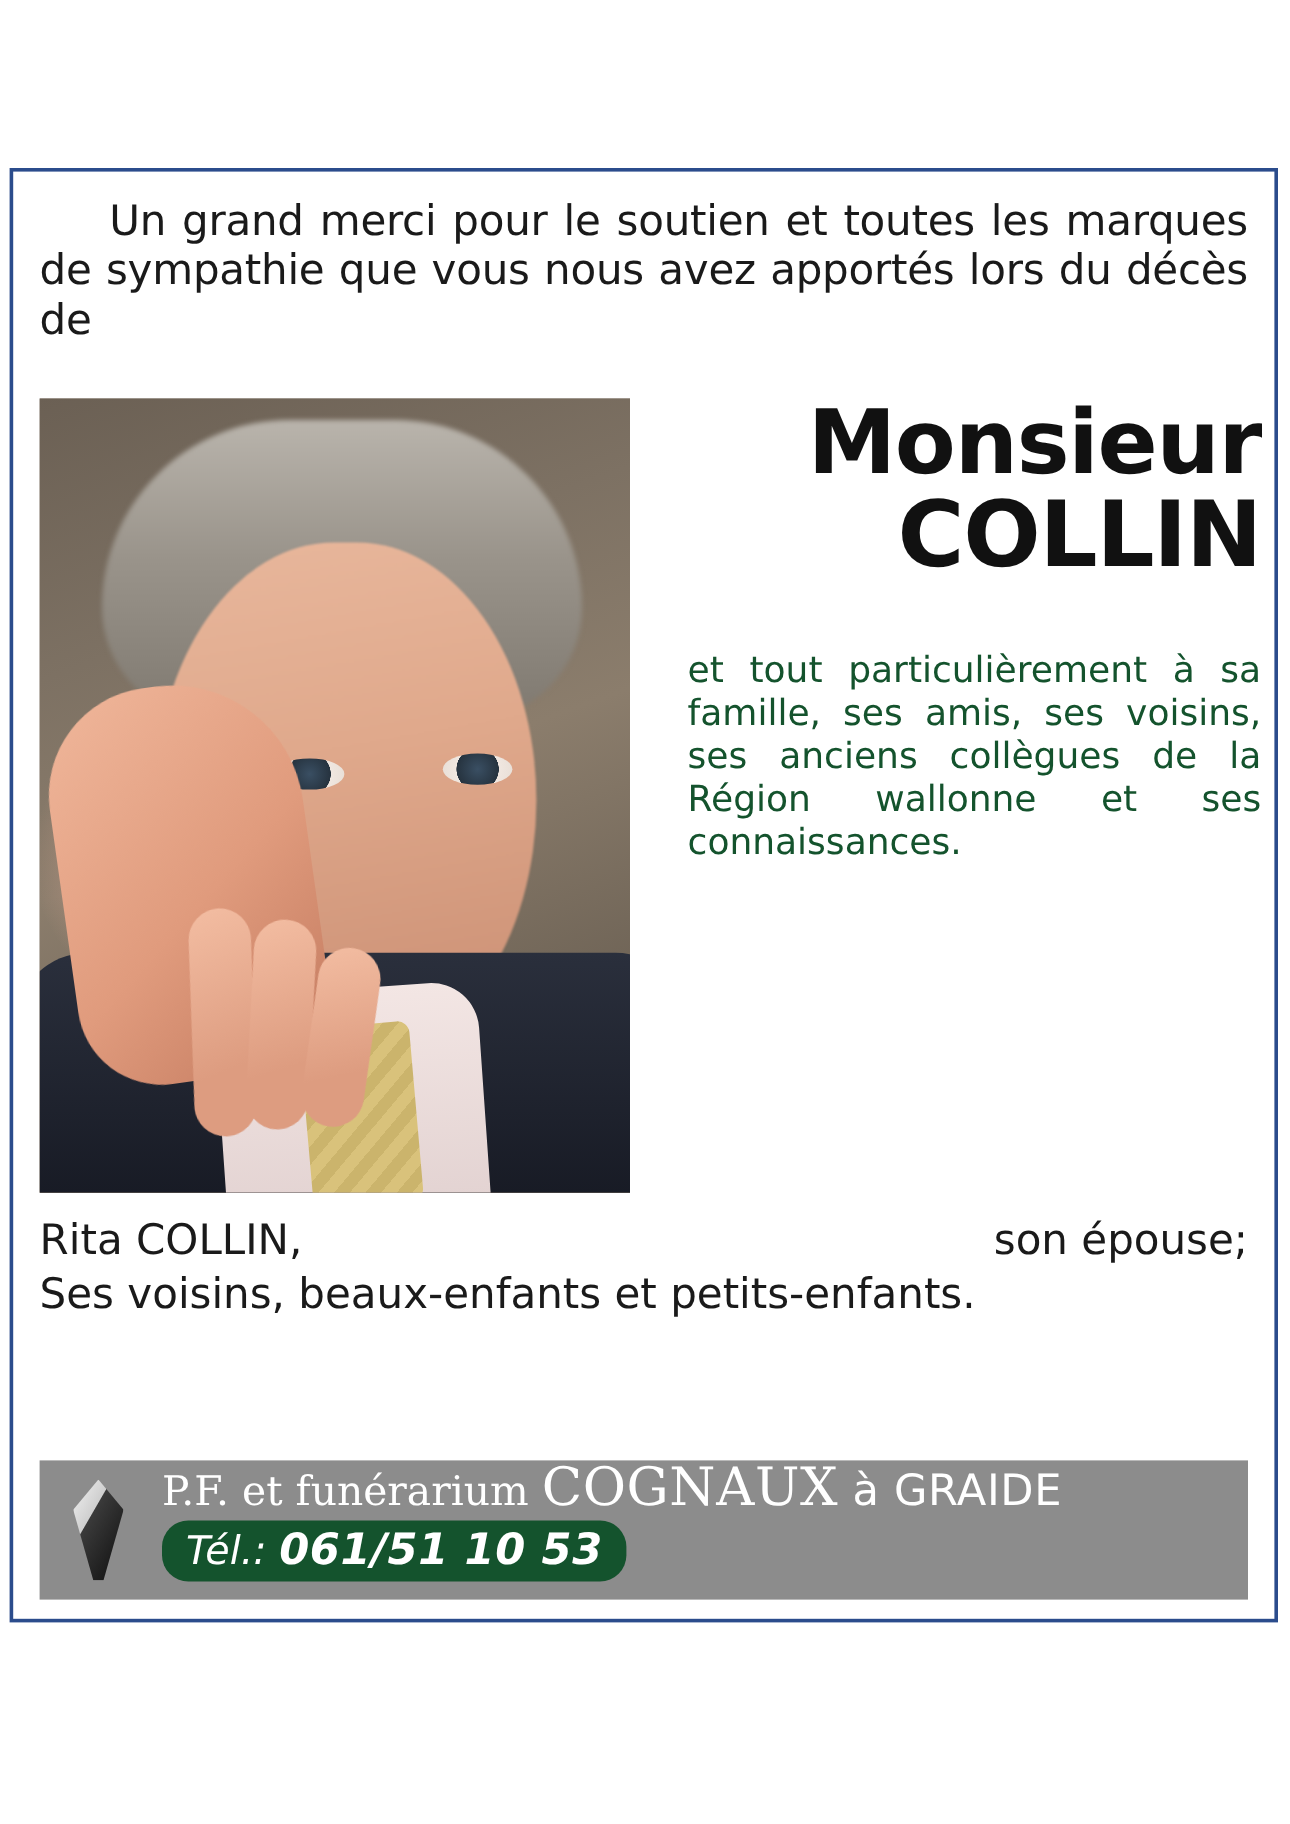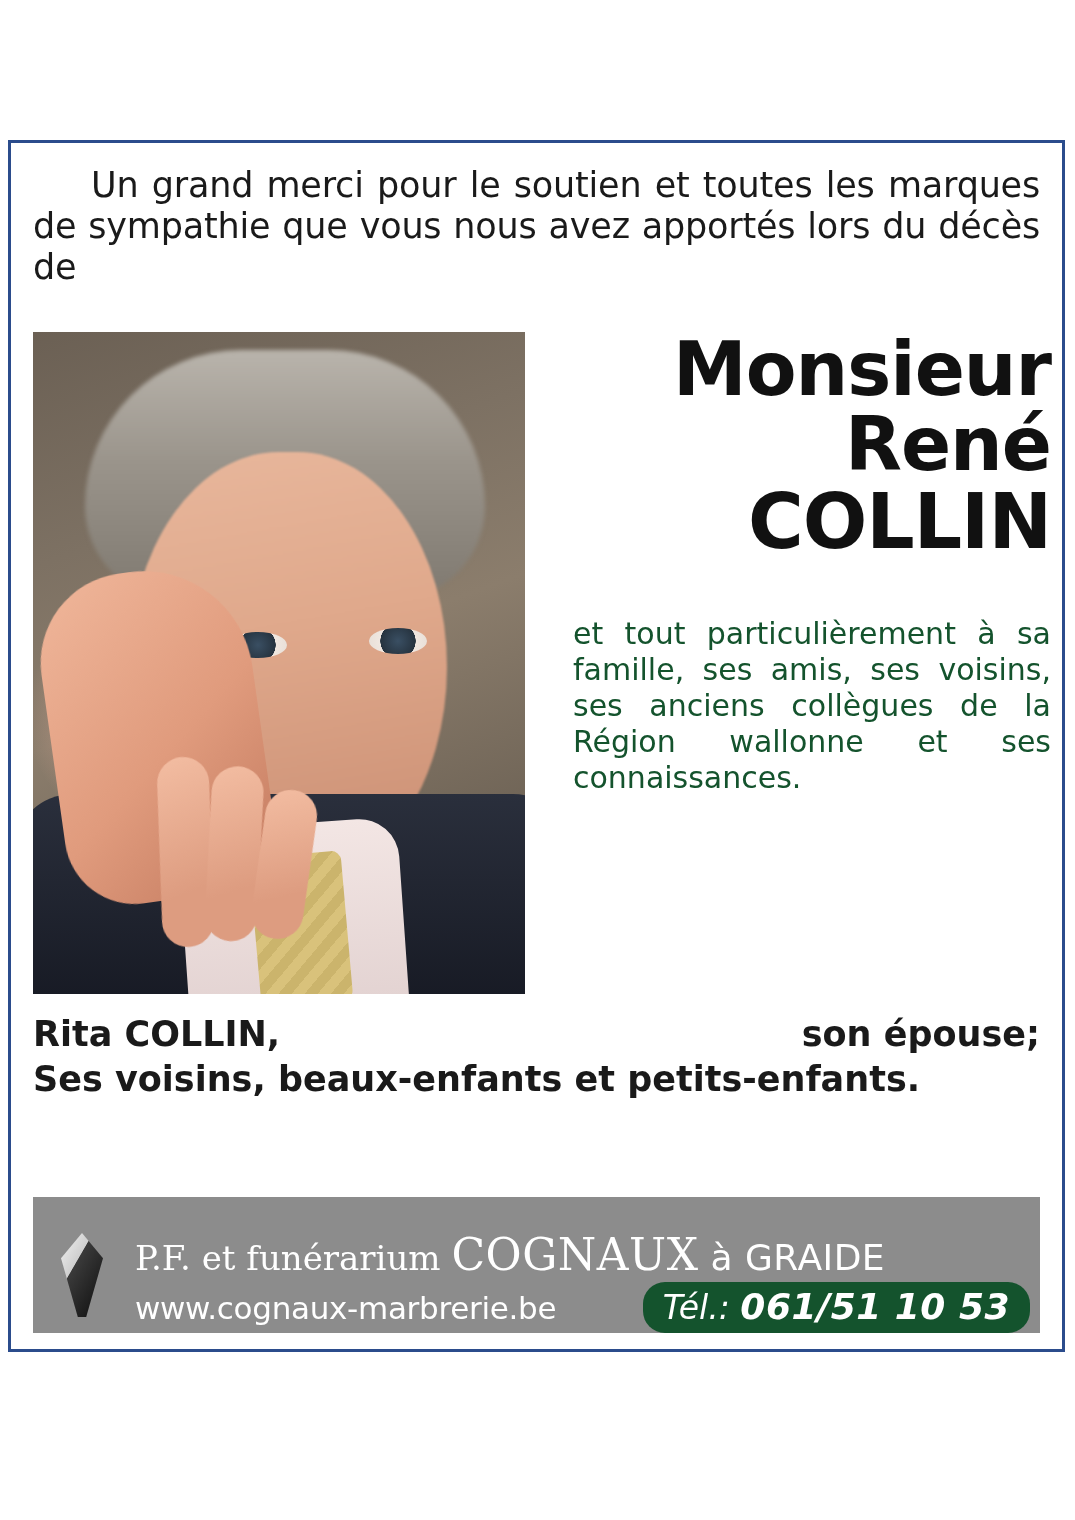--- a/index.html
+++ b/index.html
@@ -170,43 +170,42 @@
     text-align: justify;
     text-align-last: left;
   }
   .thanks span { display: block; }
   
   .family {
     margin-top: 8px;
     font-size: 35px;
     color: #1a1a1a;
     line-height: 1.3;
-    font-weight: bold;
   }
   .family-row {
     display: flex;
     justify-content: space-between;
     align-items: baseline;
   }
   .ref {
     margin-top: 14px;
     text-align: right;
     font-size: 28px;
     color: #1a1a1a;
   }
   
   .banner {
     position: absolute;
     left: 22px;
     right: 22px;
     bottom: 16px;
-    height: 136px;
+    height: 116px;
     background: #8c8c8c;
     display: flex;
-    align-items: flex-end;
+    align-items: flex-start;
   }
   .banner-logo {
     width: 96px;
     height: 116px;
     position: relative;
     flex: 0 0 auto;
   }
   .diamond {
     position: absolute;
     left: 28px;
@@ -290,21 +289,20 @@
               <div class="ph-finger f1"></div>
               <div class="ph-finger f2"></div>
               <div class="ph-finger f3"></div>
             </div>
           </div>
         </div>
 
         <div class="right-col">
           <div class="deceased-name">
             <span class="ln1">Monsieur</span>
-            <span class="ln2">René</span>
             <span class="ln3">COLLIN</span>
           </div>
           <div class="thanks">
             <span>et tout particulièrement à sa famille, ses amis, ses voisins, ses anciens collègues de la Région wallonne et ses connaissances.</span>
           </div>
         </div>
 
       </div>
 
       <div class="family">
@@ -318,21 +316,20 @@
 
     </div>
 
     <div class="banner">
       <div class="banner-logo">
         <div class="diamond"></div>
       </div>
       <div class="banner-text">
         <div class="banner-line1"><span>P.F. et funérarium </span><span class="big">COGNAUX</span><span class="graide"> à GRAIDE</span></div>
         <div class="banner-line2">
-          <span class="site">www.cognaux-marbrerie.be</span>
           <span class="tel-pill"><span>Tél.:</span> <b>061/51 10 53</b></span>
         </div>
       </div>
     </div>
 
   </div>
 
 </div>
 
 </body></html>

